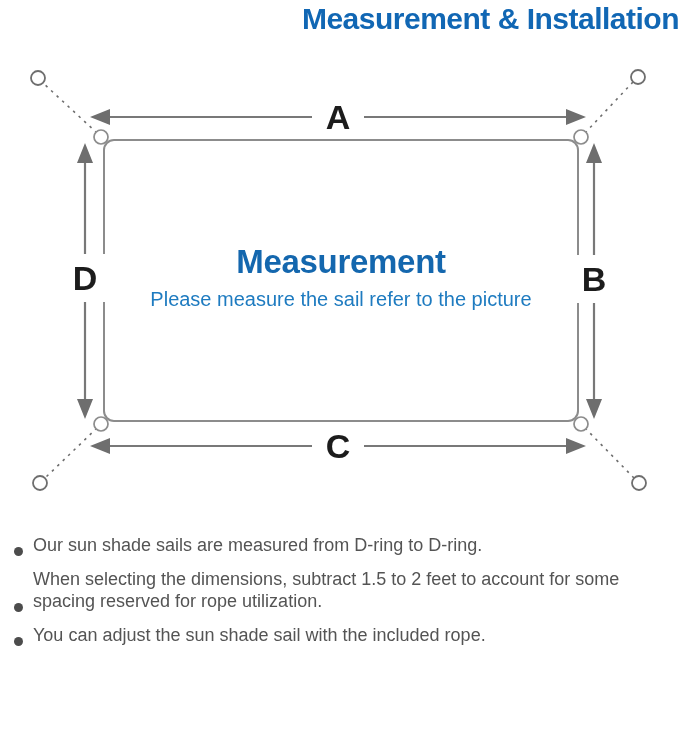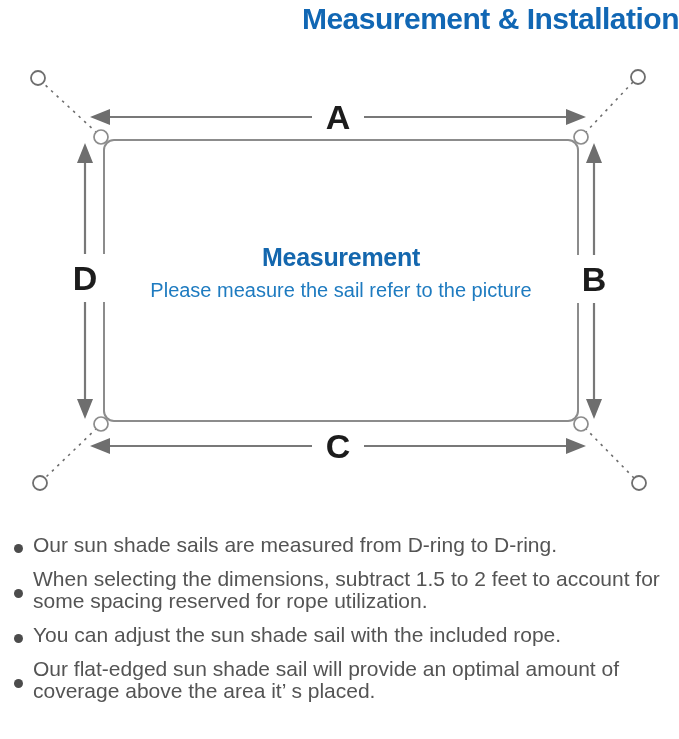--- a/index.html
+++ b/index.html
@@ -47,40 +47,40 @@
     text-align: center;
   }
   .dim-h { width: 52px; height: 44px; }   
   .dim-v { width: 44px; height: 48px; line-height: 48px; } 
 
   .center-text {
     position: absolute; left: 104px; top: 183px; width: 474px;
     text-align: center;
   }
   .center-heading {
-    font-size: 25px; font-weight: bold;
+    font-size: 33px; font-weight: bold;
     color: var(--heading-blue);
     letter-spacing: -0.3px;
   }
   .center-subtitle {
     margin-top: 7px;
     font-size: 20px;
     color: var(--subtitle-blue);
   }
 
   .notes {
     position: absolute; top: 530px; left: 14px; width: 655px;
     list-style: none;
   }
   .note-item {
     display: flex;
-    align-items: center;
+    align-items: flex-end;
     margin-top: 12px;
     color: var(--text-gray);
-    font-size: 21px;
+    font-size: 18px;
     line-height: 22px;
   }
   .note-item:first-child { margin-top: 4px; }
   .bullet-dot {
     flex: 0 0 auto;
     width: 9px; height: 9px;
     border-radius: 50%;
     background: #4c4c4c;
     margin: 7px 10px 0 0;
   }
@@ -147,19 +147,15 @@
       <span class="note-text">Our sun shade sails are measured from D-ring to D-ring.</span>
     </li>
     <li class="note-item">
       <span class="bullet-dot"></span>
       <span class="note-text">When selecting the dimensions, subtract 1.5 to 2 feet to account for some spacing reserved for rope utilization.</span>
     </li>
     <li class="note-item">
       <span class="bullet-dot"></span>
       <span class="note-text">You can adjust the sun shade sail with the included rope.</span>
     </li>
-    <li class="note-item">
-      <span class="bullet-dot"></span>
-      <span class="note-text">Our flat-edged sun shade sail will provide an optimal amount of coverage above the area it’ s placed.</span>
-    </li>
   </ul>
 
 </div>
 
 </body></html>

